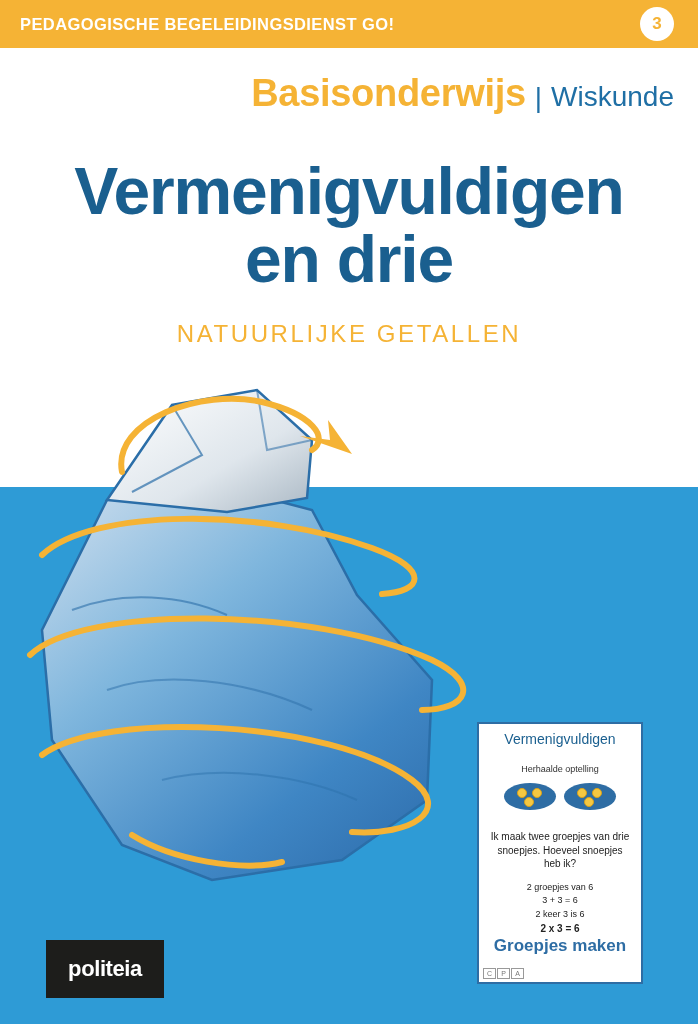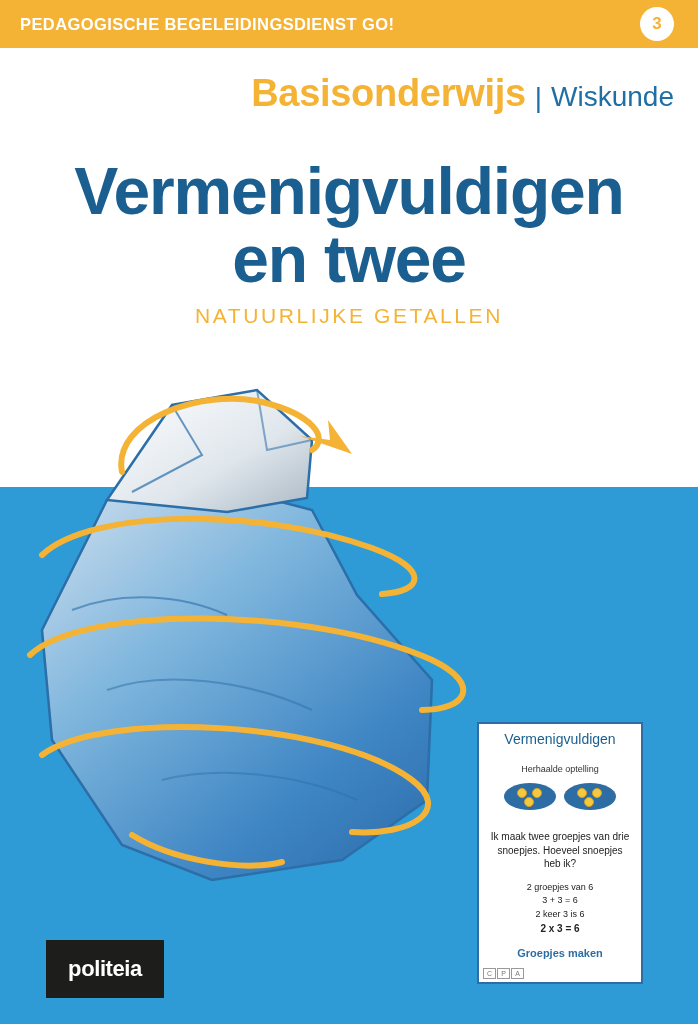--- a/index.html
+++ b/index.html
@@ -91,23 +91,23 @@
     text-align: center;
   }
   .title-line {
     color: #1a5f8f;
     font-weight: bold;
     font-size: 66px;
     line-height: 1.03;
     letter-spacing: -1.2px;
   }
   .subtitle {
-    margin-top: 10px;
+    margin-top: 26px;
     color: #f5b335;
-    font-size: 21px;
+    font-size: 24px;
     letter-spacing: 2.6px;
     font-weight: normal;
   }
 
   
   .bluefield {
     position: absolute;
     left: 0;
     top: 487px;
     width: 698px;
@@ -205,23 +205,22 @@
     margin-top: 10px;
     color: #222222;
     font-size: 9px;
     line-height: 1.5;
   }
   .card-calc .bold {
     font-weight: bold;
     font-size: 10px;
   }
   .card-footer {
-    margin-top: 11px;
     color: #2e6da4;
-    font-size: 11px;
+    font-size: 17px;
     font-weight: bold;
   }
   .cpa {
     position: absolute;
     left: 4px;
     bottom: 3px;
     display: flex;
     gap: 1px;
   }
   .cpa span {
@@ -247,21 +246,21 @@
   </div>
 
   <div class="subject-line">
     <div class="subject-main">Basisonderwijs</div>
     <div class="subject-sep">|</div>
     <div class="subject-sub">Wiskunde</div>
   </div>
 
   <div class="title-block">
     <div class="title-line">Vermenigvuldigen</div>
-    <div class="title-line">en twee</div>
+    <div class="title-line">en drie</div>
     <div class="subtitle">NATUURLIJKE GETALLEN</div>
   </div>
 
   <div class="bluefield"></div>
 
   <svg class="iceberg" viewBox="0 0 500 520">
     <defs>
       <linearGradient id="gTip" x1="0" y1="0" x2="1" y2="1">
         <stop offset="0%" stop-color="#ffffff"></stop>
         <stop offset="60%" stop-color="#dfe6ec"></stop>

